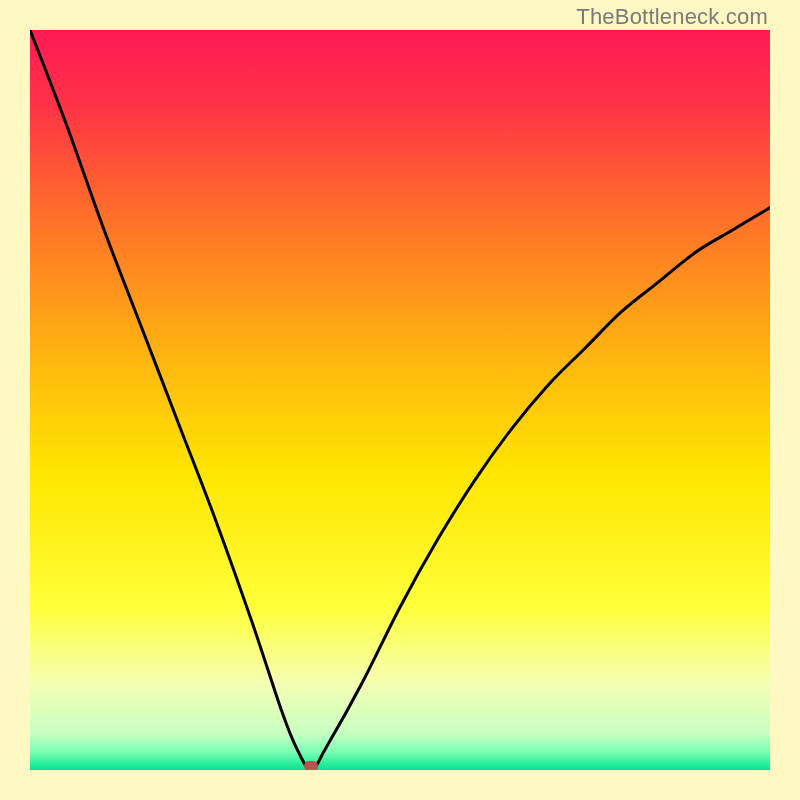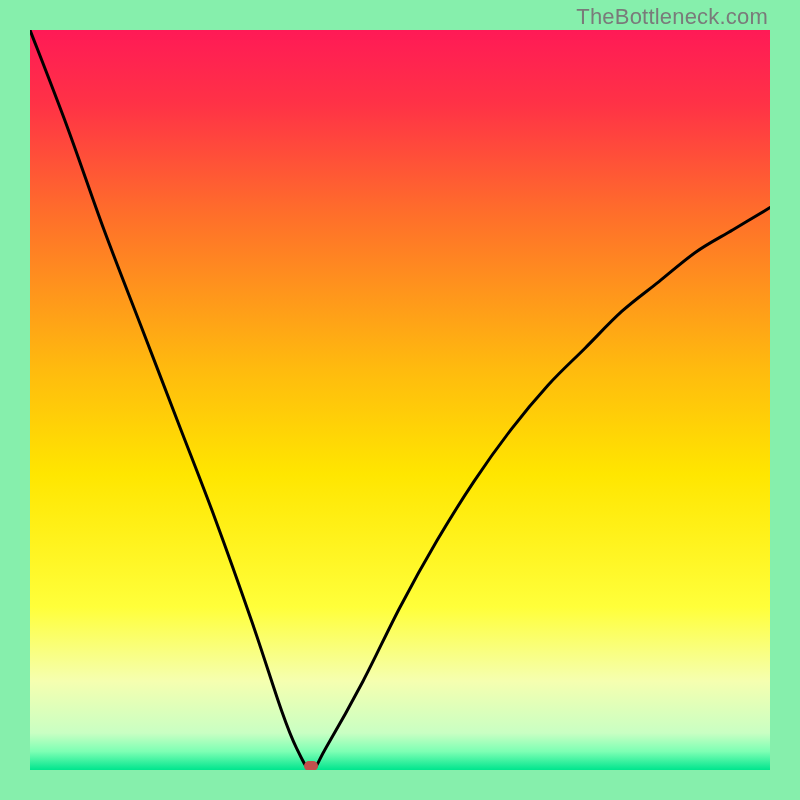--- a/index.html
+++ b/index.html
@@ -8,21 +8,21 @@
     width: 800px;
     height: 800px;
     overflow: hidden;
     background: #000;
     font-family: Arial, Helvetica, sans-serif;
   }
   .frame {
     position: absolute;
     top: 0; left: 0;
     width: 800px; height: 800px;
-    background: #86efac;
+    background: #fef9c3;
   }
   .plot {
     position: absolute;
     top: 30px;
     left: 30px;
     width: 740px;
     height: 740px;
     overflow: hidden;
   }
   .gradient {

